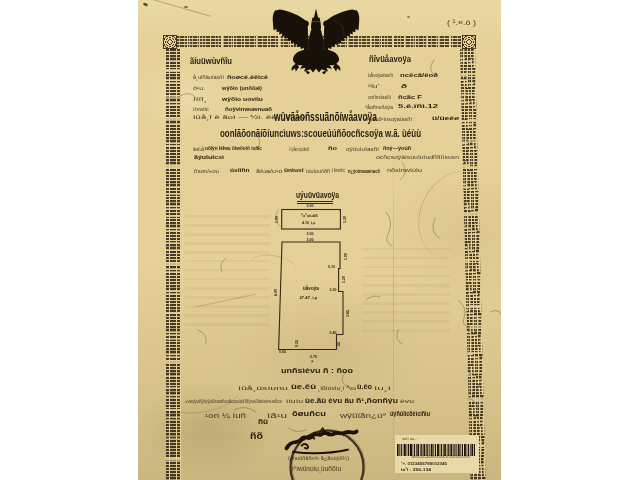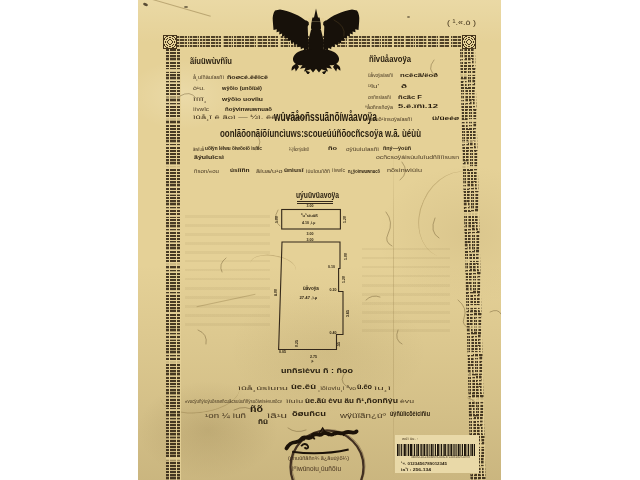--- a/index.html
+++ b/index.html
@@ -224,21 +224,21 @@
   <div class="t" id="b2b" style="left:286px;top:398px;font-weight:normal;color:#44351f;transform:scale(0.8732,0.6000);">ìíuìu</div>
 
   <div class="t" id="b2c" style="left:305px;top:396.5px;font-weight:bold;color:#2b2010;transform:scale(0.8089,0.7000);">ùe.ãù èvu äu</div>
 
   <div class="t" id="b2d" style="left:356px;top:396.5px;font-weight:bold;color:#2b2010;transform:scale(0.8691,0.7000);">ñ¹,ñonñýu</div>
 
   <div class="t" id="b2e" style="left:400px;top:398px;font-weight:normal;color:#44351f;transform:scale(0.8682,0.6000);">èvu</div>
 
   <div class="t" id="b3a" style="left:205px;top:411.5px;font-weight:normal;color:#44351f;transform:scale(0.9701,0.7000);">¹on ¼ ìuñ</div>
 
-  <div class="t" id="b3b" style="left:250px;top:405px;font-weight:bold;color:#231a0c;transform:scale(1.0639,0.9000);">ñõ</div>
+  <div class="t" id="b3b" style="left:250px;top:432px;font-weight:bold;color:#231a0c;transform:scale(1.0639,0.9000);">ñõ</div>
 
   <div class="t" id="b3c" style="left:267px;top:411.5px;font-weight:normal;color:#44351f;transform:scale(1.1605,0.7000);">ìã¹u</div>
 
   <div class="t" id="b3d" style="left:292px;top:409.5px;font-weight:bold;color:#2b2010;transform:scale(0.9416,0.8000);">õøuñcu</div>
 
   <div class="t" id="b3e" style="left:340px;top:411.5px;font-weight:normal;color:#44351f;transform:scale(0.9784,0.7000);">wÿüïãn¿úº</div>
 
   <div class="t" id="b3f" style="left:390px;top:409.5px;font-weight:bold;color:#2b2010;transform:scale(0.5495,0.7000);">úýñûîìcõèìcìñìu</div>
 
   <div class="t" id="s1" style="left:288px;top:454.5px;font-weight:normal;color:#46331f;transform:scale(0.5569,0.6000);">(unuûñãñn¾ ã¿ãuúÿõ¼)</div>

